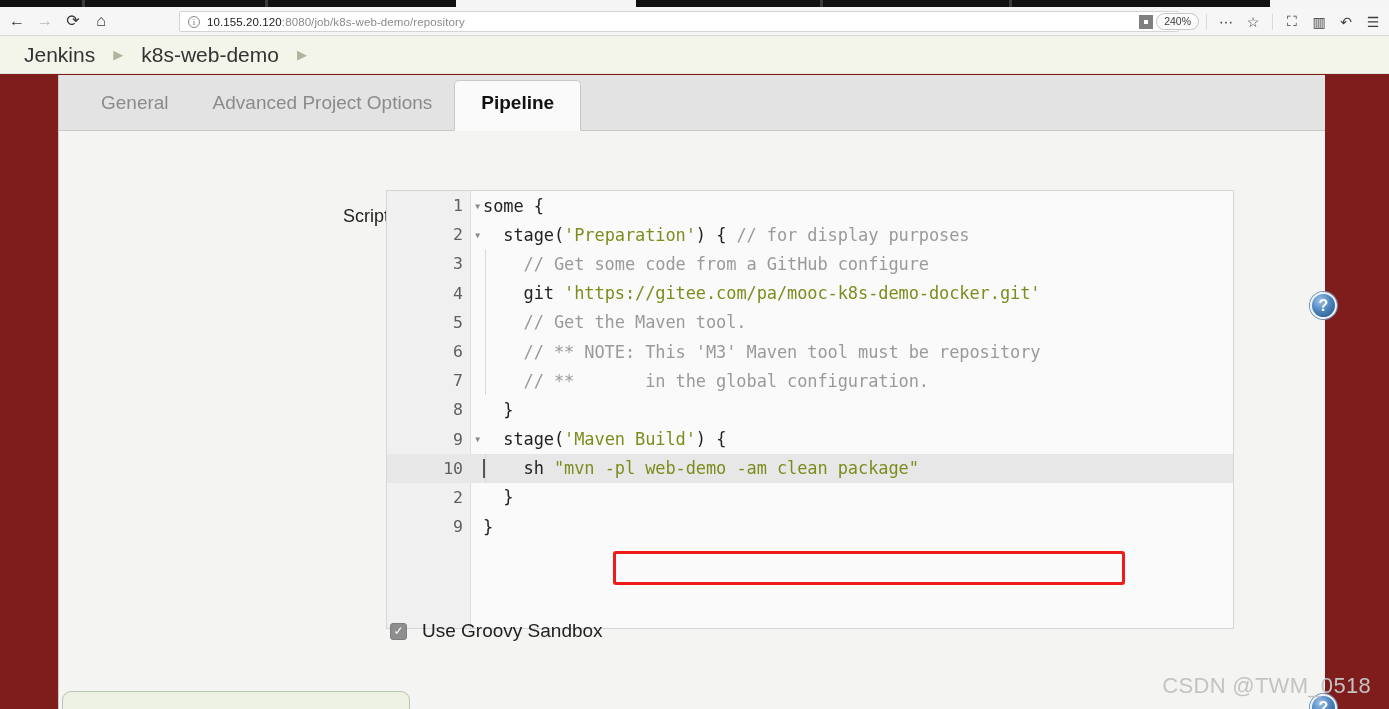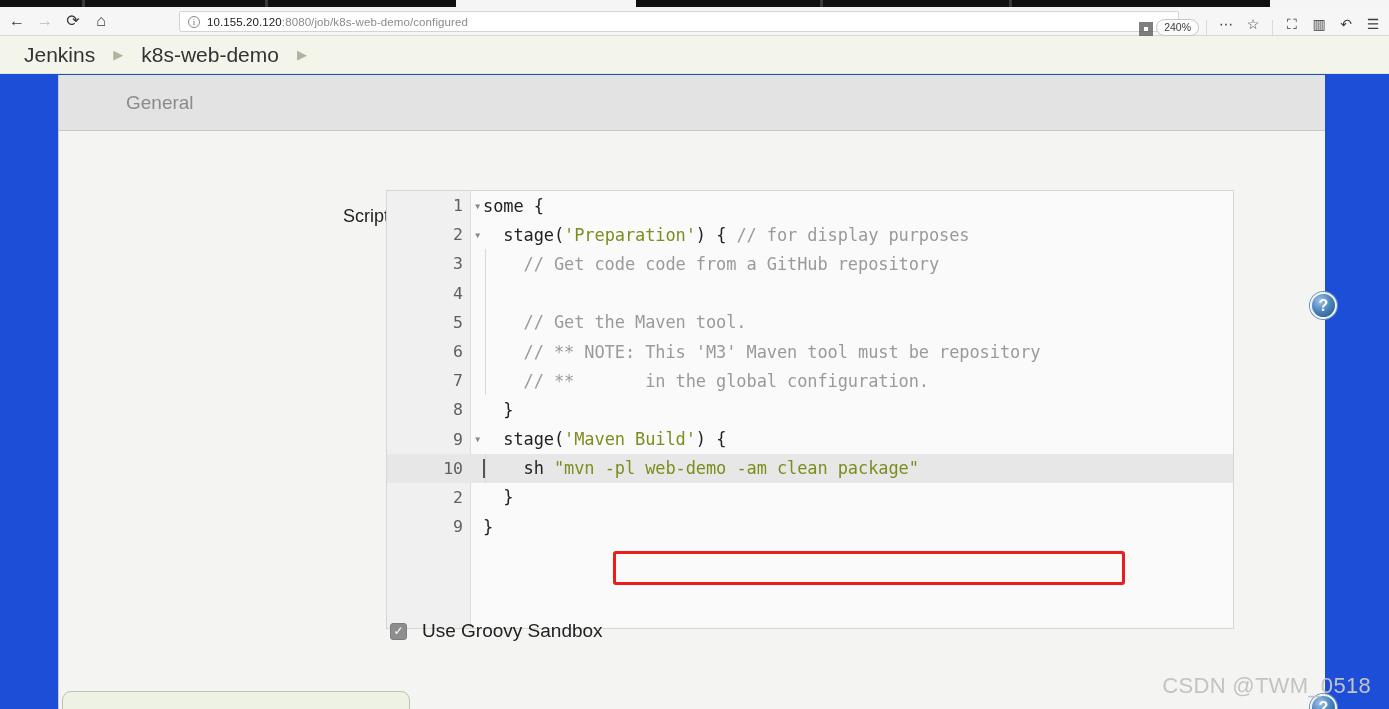--- a/index.html
+++ b/index.html
@@ -39,21 +39,21 @@
   }
   .info-icon {
     width:12px; height:12px; border:1px solid #8a8a8a; border-radius:50%;
     color:#6a6a6a; font-size:9px; line-height:10px; text-align:center;
     font-family:"Liberation Serif", serif; flex:none;
   }
   .url-text { font-size:11.5px; color:#222; letter-spacing:.1px; white-space:nowrap; }
   .url-text .muted { color:#8b8b8b; }
   .tb-right {
     position:absolute; right:4px; top:0; height:29px;
-    display:flex; align-items:flex-end; gap:3px;
+    display:flex; align-items:center; gap:3px;
   }
   .qr-icon {
     width:14px; height:14px;
     background:
       linear-gradient(90deg,#555 33%,transparent 33% 66%,#555 66%),
       linear-gradient(0deg,#555 33%,transparent 33% 66%,#555 66%);
     background-size:100% 100%, 100% 100%;
     opacity:.75;
     border:2px solid transparent;
   }
@@ -63,40 +63,40 @@
   }
   .tb-sep { width:1px; height:16px; background:#dadada; margin:0 4px; }
   .tb-icon {
     width:24px; height:24px; display:flex; align-items:center; justify-content:center;
     font-size:14px; color:#3c3c3c;
   }
 
   
   #page {
     position:absolute; top:36px; left:0; width:1389px; height:673px;
-    background:#1d4ed8;
+    background:#7f1d1d;
   }
   #breadcrumb {
     position:absolute; left:0; top:0; width:1389px; height:38px;
     background:#f3f5ea; border-bottom:1px solid #e4e7d8;
     display:flex; align-items:center; padding-left:24px; gap:0;
   }
   .crumb { font-size:21px; color:#333; padding:0 0 0 0; }
   .crumb-sep {
     width:46px; text-align:center; color:#aeb4a0; font-size:13px;
   }
 
   #content-panel {
     position:absolute; left:58px; top:39px; width:1267px; height:634px;
     background:#f4f4f2; border-left:1px solid #c9c9c9;
   }
 
   #tabbar {
     position:relative; height:56px; background:#e3e3e3;
-    border-bottom:1px solid #c9c9c9; padding-left:45px;
+    border-bottom:1px solid #c9c9c9; padding-left:20px;
     display:flex; align-items:flex-end;
   }
   .tab {
     font-size:19px; color:#8b8b8b; padding:0 22px 16px 22px; white-space:nowrap;
   }
   .tab.active {
     color:#111; font-weight:bold; background:#fafafa;
     border:1px solid #c9c9c9; border-bottom:1px solid #fafafa;
     border-radius:5px 5px 0 0; padding:11px 26px 16px 26px;
     margin-bottom:-1px; position:relative; z-index:2;
@@ -214,21 +214,21 @@
 <div id="browser-toolbar">
   <div class="nav-btns">
     <div class="nav-btn">←</div>
     <div class="nav-btn dim">→</div>
     <div class="nav-btn">⟳</div>
     <div class="nav-btn">⌂</div>
   </div>
 
   <div class="urlbar">
     <div class="info-icon">i</div>
-    <div class="url-text"><span>10.155.20.120</span><span class="muted">:8080/job/k8s-web-demo/configured</span></div>
+    <div class="url-text"><span>10.155.20.120</span><span class="muted">:8080/job/k8s-web-demo/repository</span></div>
   </div>
 
   <div class="tb-right">
     <div class="qr-icon"></div>
     <div class="zoom-pill">240%</div>
     <div class="tb-sep"></div>
     <div class="tb-icon">⋯</div>
     <div class="tb-icon">☆</div>
     <div class="tb-sep"></div>
     <div class="tb-icon">⛶</div>
@@ -244,20 +244,22 @@
     <span class="crumb">Jenkins</span>
     <span class="crumb-sep">▶</span>
     <span class="crumb">k8s-web-demo</span>
     <span class="crumb-sep">▶</span>
   </div>
 
   <div id="content-panel">
 
     <div id="tabbar">
       <div class="tab">General</div>
+      <div class="tab">Advanced Project Options</div>
+      <div class="tab active">Pipeline</div>
     </div>
 
     <div id="script-row">
 
       <div id="script-label">Script</div>
 
       <div id="editor">
         <div id="gutter"></div>
 
         <div class="code-line">
@@ -266,26 +268,27 @@
         </div>
 
         <div class="code-line">
           <span class="ln"><span>2</span><span class="fold">▼</span></span>
           <span class="code-text"><span>  stage(</span><span class="str">'Preparation'</span><span>) { </span><span class="cmt">// for display purposes</span></span>
         </div>
 
         <div class="code-line">
           <span class="indent-guide"></span>
           <span class="ln">3</span>
-          <span class="code-text cmt">    // Get code code from a GitHub repository</span>
+          <span class="code-text cmt">    // Get some code from a GitHub configure</span>
         </div>
 
         <div class="code-line">
           <span class="indent-guide"></span>
           <span class="ln">4</span>
+          <span class="code-text"><span>    git </span><span class="str">'https://gitee.com/pa/mooc-k8s-demo-docker.git'</span></span>
         </div>
 
         <div class="code-line">
           <span class="indent-guide"></span>
           <span class="ln">5</span>
           <span class="code-text cmt">    // Get the Maven tool.</span>
         </div>
 
         <div class="code-line">
           <span class="indent-guide"></span>

